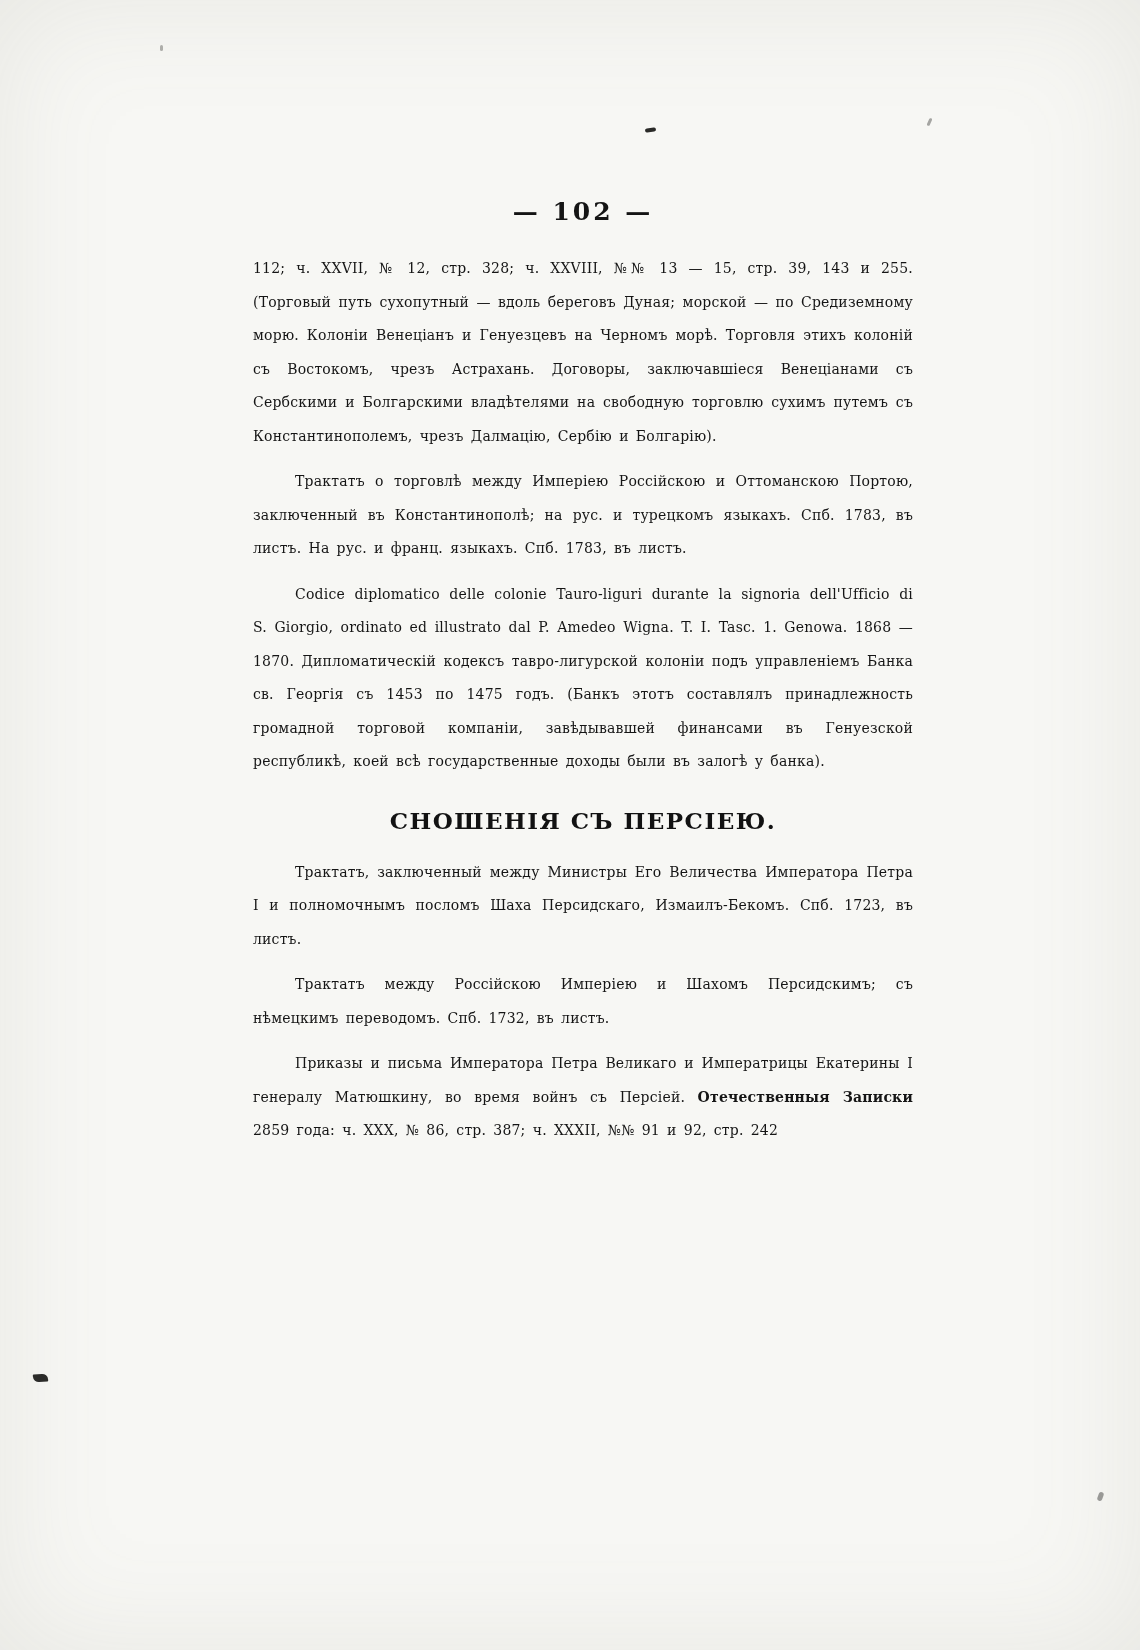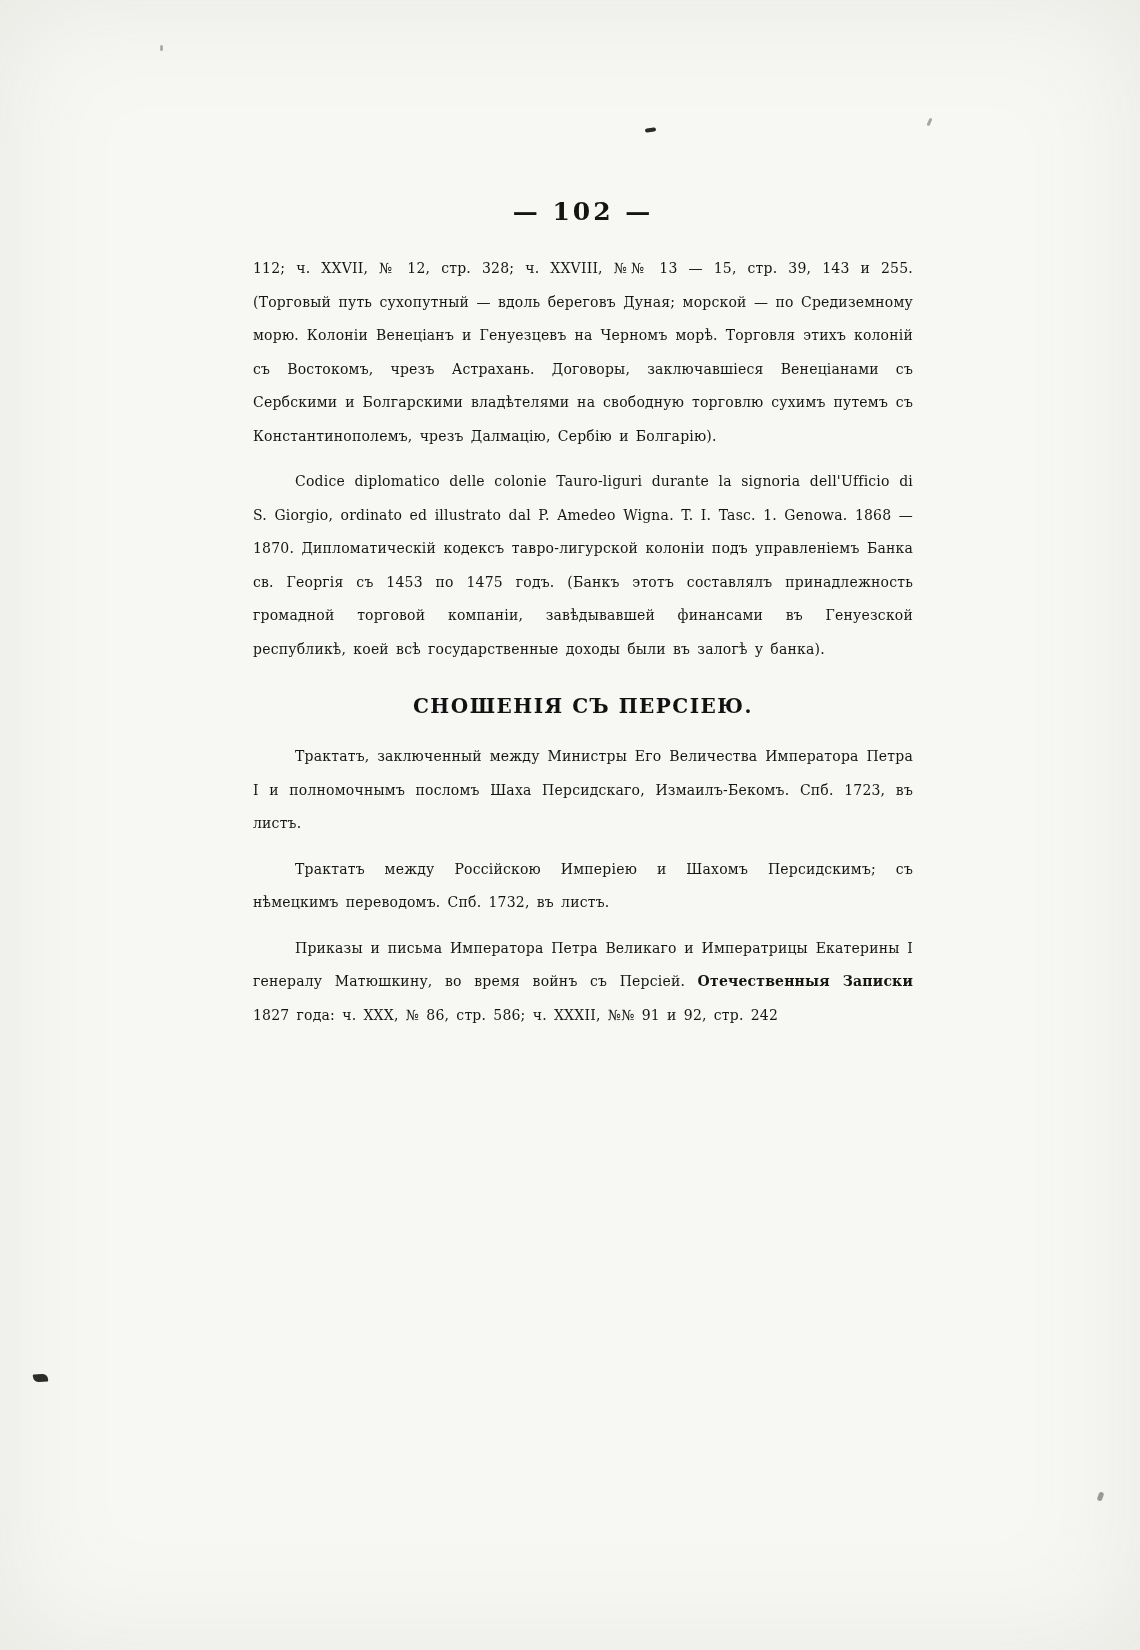--- a/index.html
+++ b/index.html
@@ -50,21 +50,21 @@
     font-weight: 500;
     letter-spacing: 0.2px;
     word-spacing: 2.5px;
     color: #151515;
   }
   .para.indent {
     text-indent: 42px;
   }
   .section-heading {
     text-align: center;
-    font-size: 20px;
+    font-size: 23px;
     font-weight: 700;
     letter-spacing: 1.5px;
     margin: 28px 0 22px 0;
     color: #121212;
   }
   .italic {
     font-weight: 600;
   }
   
   .artifact {
@@ -114,21 +114,22 @@
   <span class="artifact speck-top-right"></span>
   <span class="artifact speck-left"></span>
   <span class="artifact mark-bottom-left"></span>
   <span class="artifact speck-right"></span>
 
   <div class="content">
     <div class="page-number">— 102 —</div>
 
     <div id="text-block">
         <p class="para"><span>112; ч. XXVII, № 12, стр. 328; ч. XXVIII, №№ 13 — 15, стр. 39, 143 и 255. (Торговый путь сухопутный — вдоль береговъ Дуная; морской — по Средиземному морю. Колоніи Венеціанъ и Генуезцевъ на Черномъ морѣ. Торговля этихъ колоній съ Востокомъ, чрезъ Астрахань. Договоры, заключавшіеся Венеціанами съ Сербскими и Болгарскими владѣтелями на свободную торговлю сухимъ путемъ съ Константинополемъ, чрезъ Далмацію, Сербію и Болгарію).</span></p>
+        <p class="para indent"><span>Трактатъ о торговлѣ между Имперіею Россійскою и Оттоманскою Портою, заключенный въ Константинополѣ; на рус. и турецкомъ языкахъ. Спб. 1783, въ листъ. На рус. и франц. языкахъ. Спб. 1783, въ листъ.</span></p>
         <p class="para indent"><span>Codice diplomatico delle colonie Tauro-liguri durante la signoria dell'Ufficio di S. Giorgio, ordinato ed illustrato dal P. Amedeo Wigna. T. I. Tasc. 1. Genowa. 1868 — 1870. Дипломатическій кодексъ тавро-лигурской колоніи подъ управленіемъ Банка св. Георгія съ 1453 по 1475 годъ. (Банкъ этотъ составлялъ принадлежность громадной торговой компаніи, завѣдывавшей финансами въ Генуезской республикѣ, коей всѣ государственные доходы были въ залогѣ у банка).</span></p>
         <h2 class="section-heading">СНОШЕНІЯ СЪ ПЕРСІЕЮ.</h2>
         <p class="para indent"><span>Трактатъ, заключенный между Министры Его Величества Императора Петра I и полномочнымъ посломъ Шаха Персидскаго, Измаилъ-Бекомъ. Спб. 1723, въ листъ.</span></p>
         <p class="para indent"><span>Трактатъ между Россійскою Имперіею и Шахомъ Персидскимъ; съ нѣмецкимъ переводомъ. Спб. 1732, въ листъ.</span></p>
-        <p class="para indent"><span>Приказы и письма Императора Петра Великаго и Императрицы Екатерины I генералу Матюшкину, во время войнъ съ Персіей. </span><span class="italic">Отечественныя Записки</span><span> 1827 года: ч. XXX, № 86, стр. 586; ч. XXXII, №№ 91 и 92, стр. 242</span></p>
+        <p class="para indent"><span>Приказы и письма Императора Петра Великаго и Императрицы Екатерины I генералу Матюшкину, во время войнъ съ Персіей. </span><span class="italic">Отечественныя Записки</span><span> 2859 года: ч. XXX, № 86, стр. 387; ч. XXXII, №№ 91 и 92, стр. 242</span></p>
       </div>
   </div>
 
 </div>
 
 </body></html>

